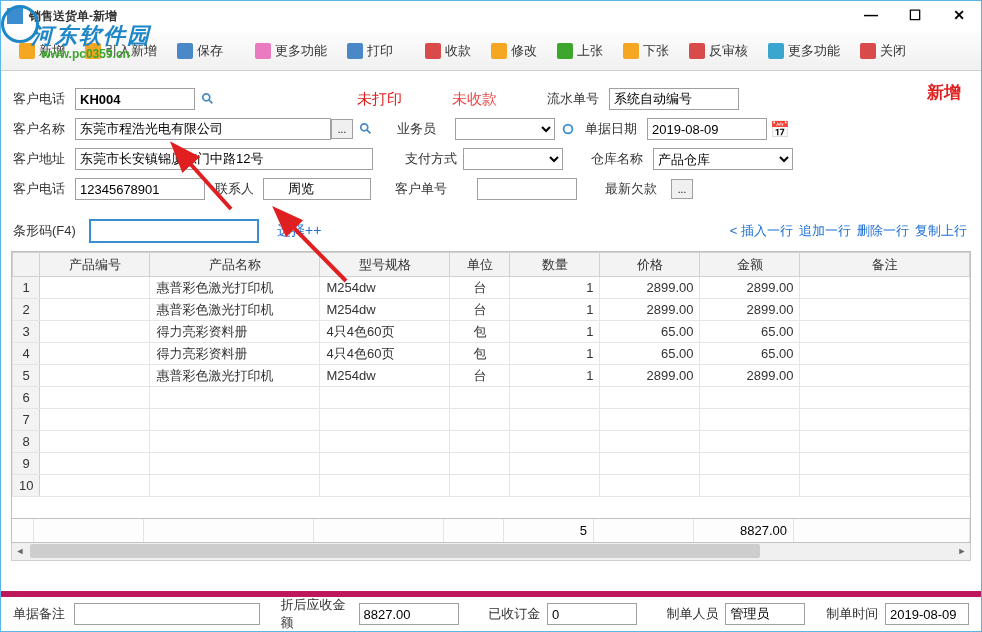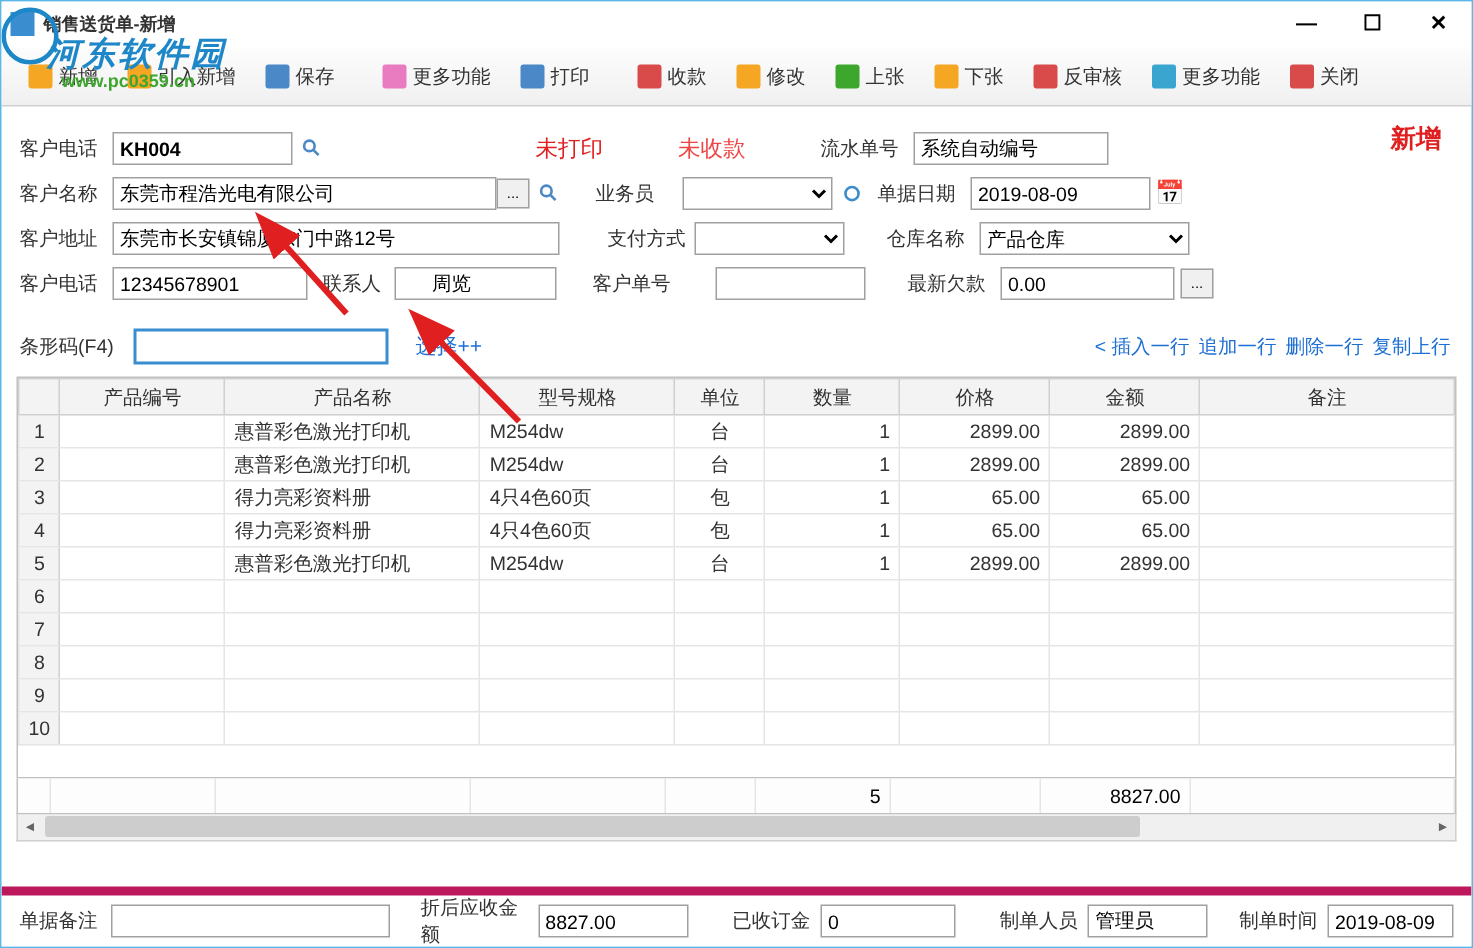--- a/index.html
+++ b/index.html
@@ -213,21 +213,20 @@
     <span class="flabel">客户电话</span>
     <input class="finput" style="width: 130px;" value="12345678901">
     <span style="width:10px"></span>
     <span class="flabel" style="width:48px">联系人</span>
     <input class="finput" style="width: 108px; padding-left: 24px;" value="周览">
     <span style="width:24px"></span>
     <span class="flabel" style="width:60px;text-align:left;margin-right:22px">客户单号</span>
     <input class="finput" style="width: 100px;" value="">
     <span style="width:28px"></span>
     <span class="flabel">最新欠款</span>
-    <input class="finput" style="width: 116px;" value="0.00">
     <span class="ellipsis-btn" style="margin-left:4px">...</span>
   </div>
 </div>
 
 <div class="barcode-row">
   <span class="flabel" style="width:72px">条形码(F4)</span>
   <input class="finput" value="" style="">
   <span class="select-link">选择++</span>
   <div class="row-ops">
     <span>&lt; 插入一行</span>

